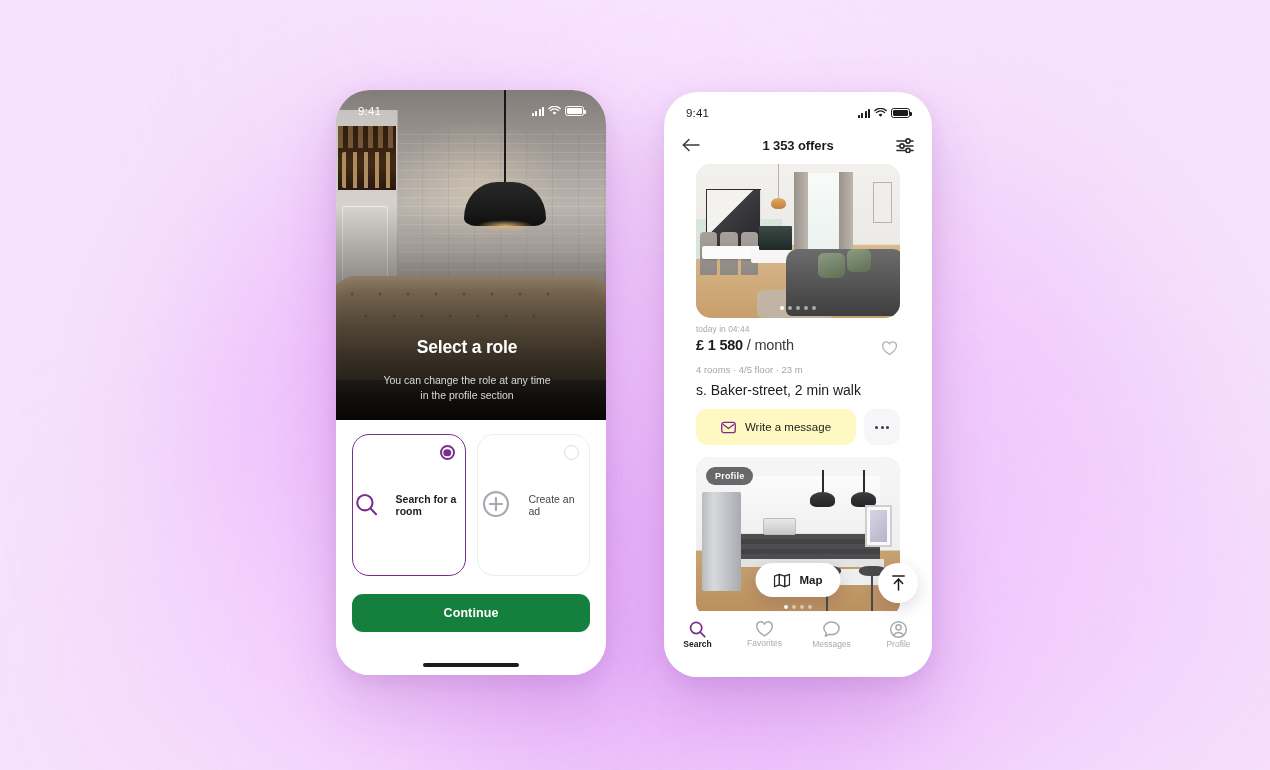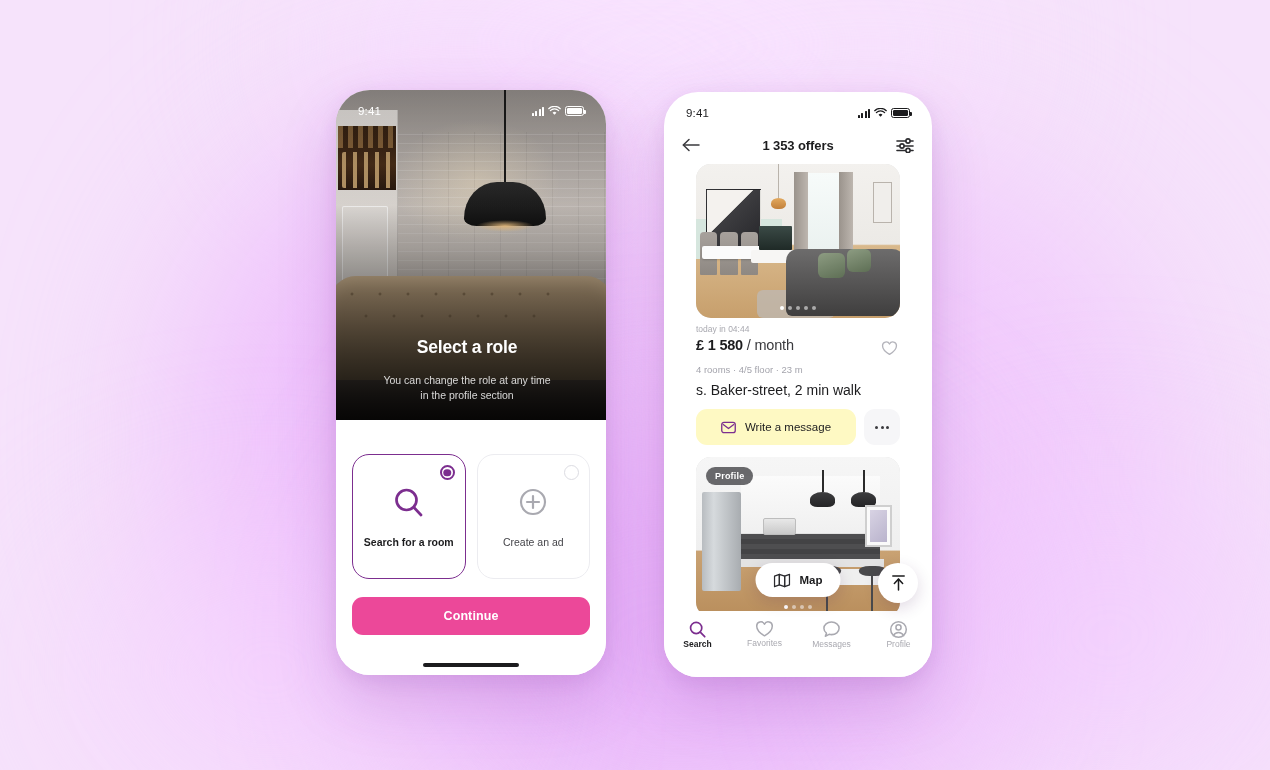--- a/index.html
+++ b/index.html
@@ -169,41 +169,41 @@
   .hero-title { font-size: 17.5px; font-weight: 700; letter-spacing: -.2px; }
   .hero-sub {
     margin-top: 15px; font-size: 10.5px; line-height: 1.5;
     color: rgba(255,255,255,.82); font-weight: 400;
   }
 
   .role-area { position: absolute; left: 0; right: 0; top: 330px; bottom: 0;
                background: #fff; padding: 14px 16px 0 16px; }
   .role-row { display: flex; gap: 11px; }
   .role-card {
-    position: relative; flex: 1; height: 125px; border-radius: 17px;
+    position: relative; flex: 1; height: 142px; border-radius: 17px;
     border: 1.4px solid #ececf0; background: #fff;
-    display: flex; flex-direction: column; align-items: center;
-    justify-content: center; gap: 15px; cursor: pointer; margin-top: 20px;
+    display: flex; flex-direction: row; align-items: center;
+    justify-content: center; gap: 15px; cursor: pointer;
   }
   .role-card.selected { border-color: #7c2e8f; border-width: 1.6px; }
   .radio {
     position: absolute; right: 10px; top: 10px; width: 15px; height: 15px;
     border-radius: 50%; border: 1.6px solid #dcdce2; background: #fff;
   }
   .radio.on { border-color: #7c2e8f; border-width: 2.2px; }
   .radio.on::after {
     content:''; position:absolute; left: 50%; top:50%; width: 7.5px; height: 7.5px;
     transform: translate(-50%,-50%); border-radius: 50%; background: #7c2e8f;
   }
   .role-label { font-size: 10.5px; font-weight: 700; color: #1c1c1e; }
   .role-label.muted { font-weight: 400; color: #45454a; }
   .role-icon { width: 36px; height: 36px; display: block; }
 
   .continue-btn {
-    margin-top: 18px; height: 38px; border-radius: 11px; background: #ec4899;
+    margin-top: 18px; height: 38px; border-radius: 11px; background: #15803d;
     color: #fff; font-size: 12.5px; font-weight: 600; border: none;
     width: 100%; cursor: pointer; letter-spacing: .1px;
   }
 
   .home-indicator {
     position: absolute; left: 50%; transform: translateX(-50%); bottom: 8px;
     width: 96px; height: 4.4px; border-radius: 3px; background: #1c1c1e;
   }
 
   

